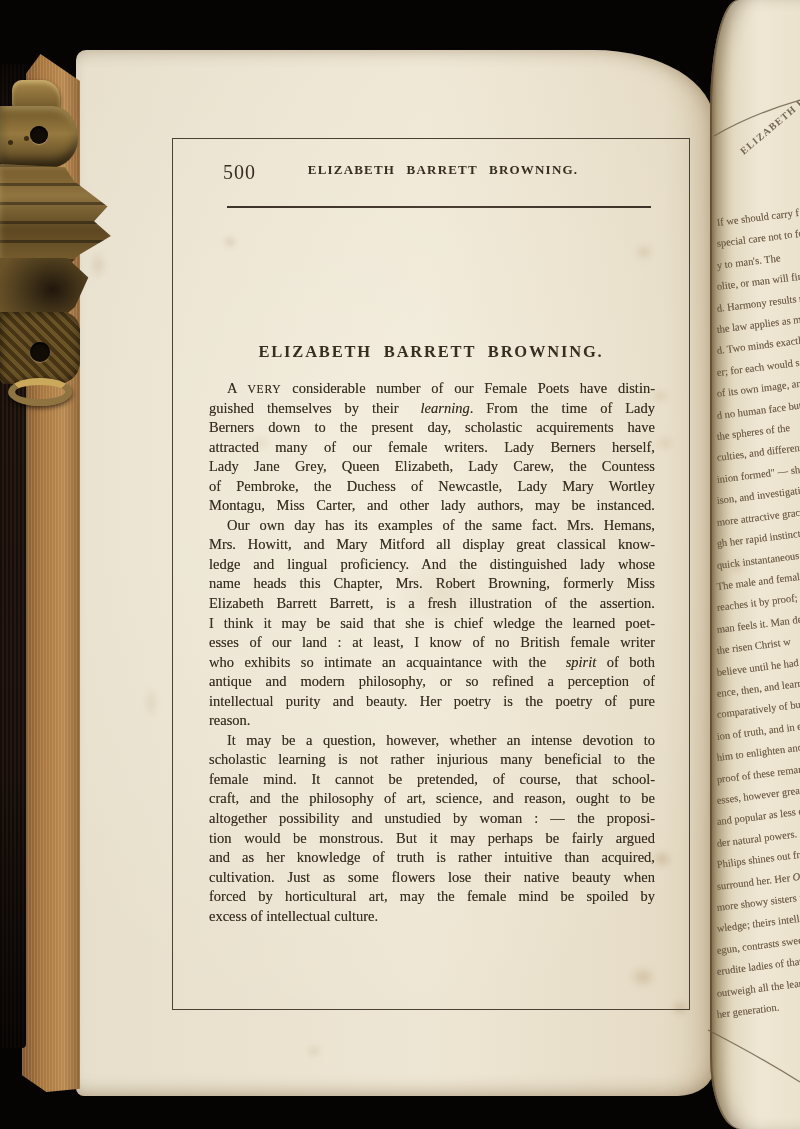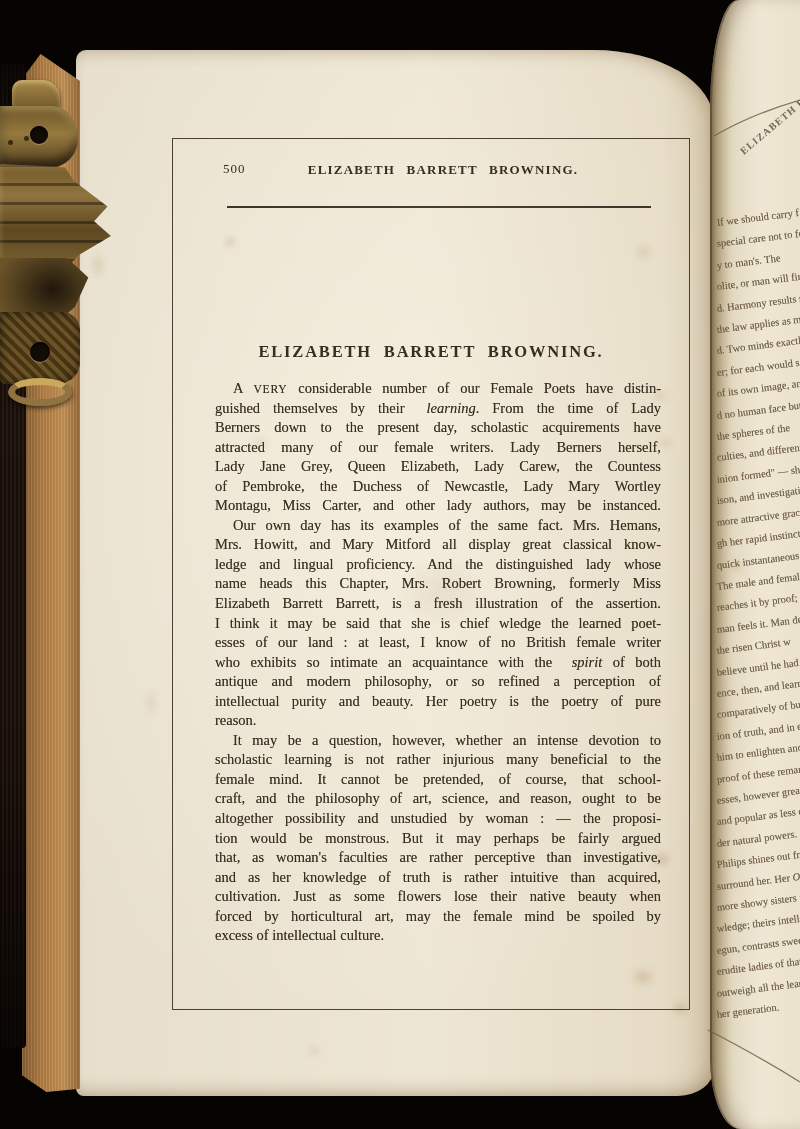--- a/index.html
+++ b/index.html
@@ -19,29 +19,29 @@
       radial-gradient(120% 90% at 45% 40%, rgba(255,252,240,0.35), rgba(255,252,240,0) 60%),
       linear-gradient(90deg,#e7dfcc 0,#eee6d4 55%,#e6dcc6 92%,#d9cdb2 100%),
       var(--page-cream);
     border-radius:10px 120px 36px 8px / 10px 72px 28px 8px;
     box-shadow:inset -16px 0 26px -12px rgba(120,90,50,.38),
                inset 0 -12px 20px -12px rgba(120,90,50,.45),
                inset 0 10px 16px -10px rgba(120,90,50,.30);
     z-index:2;}
   .frame{position:absolute;left:96px;top:88px;width:518px;height:872px;
     border:1.5px solid var(--frame-line);}
-  .pnum{position:absolute;left:50px;top:22px;font-size:13px;letter-spacing:1px;
+  .pnum{position:absolute;left:50px;top:22px;font-size:20px;letter-spacing:1px;
     color:var(--ink);}
   .rhead{position:absolute;left:0;right:0;top:23px;text-align:center;padding-left:24px;
     font-size:13px;font-weight:bold;letter-spacing:1.2px;word-spacing:7px;color:var(--ink);}
   .hrule{position:absolute;left:54px;top:67px;width:424px;height:1.6px;
     background:linear-gradient(90deg,#3d332a 0,#4a3e32 55%,#3d332a 100%);}
   .title{position:absolute;left:0;right:0;top:203px;text-align:center;
     font-size:16.5px;font-weight:bold;letter-spacing:1.8px;word-spacing:6px;color:var(--ink);}
-  .body{position:absolute;left:42px;top:240px;width:446px;}
+  .body{position:absolute;left:36px;top:240px;width:446px;}
   .tline{font-size:14.5px;line-height:19.55px;height:19.55px;overflow:hidden;
     color:var(--ink);text-align:justify;text-align-last:justify;
     text-shadow:0 0 .4px rgba(60,48,36,.55);}
   .tline.indent{text-indent:18px;}
   .tline.parend{text-align-last:left;}
   .tline i{margin-left:9px;}
   .sc{font-size:.8em;letter-spacing:.8px;}
 
   
   .stain{position:absolute;border-radius:50%;filter:blur(3px);pointer-events:none;}
@@ -148,21 +148,20 @@
           <div class="tline">who exhibits so intimate an acquaintance with the <i>spirit</i> of both</div>
           <div class="tline">antique and modern philosophy, or so refined a perception of</div>
           <div class="tline">intellectual purity and beauty. Her poetry is the poetry of pure</div>
           <div class="tline parend">reason.</div>
           <div class="tline indent">It may be a question, however, whether an intense devotion to</div>
           <div class="tline">scholastic learning is not rather injurious many beneficial to the</div>
           <div class="tline">female mind. It cannot be pretended, of course, that school-</div>
           <div class="tline">craft, and the philosophy of art, science, and reason, ought to be</div>
           <div class="tline">altogether possibility and unstudied by woman : — the proposi-</div>
           <div class="tline">tion would be monstrous. But it may perhaps be fairly argued</div>
-          <div class="tline">that, as woman's faculties are rather perceptive than investigative,</div>
           <div class="tline">and as her knowledge of truth is rather intuitive than acquired,</div>
           <div class="tline">cultivation. Just as some flowers lose their native beauty when</div>
           <div class="tline">forced by horticultural art, may the female mind be spoiled by</div>
           <div class="tline parend">excess of intellectual culture.</div>
         </div>
     </div>
   </div>
 
   <div class="fore-edge"></div>
   <div class="leather"></div>

